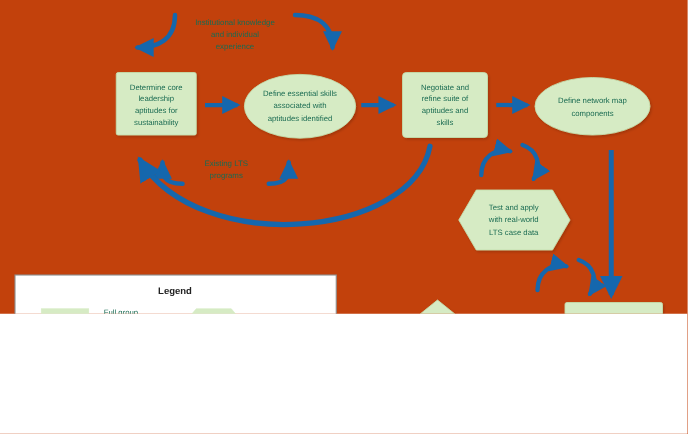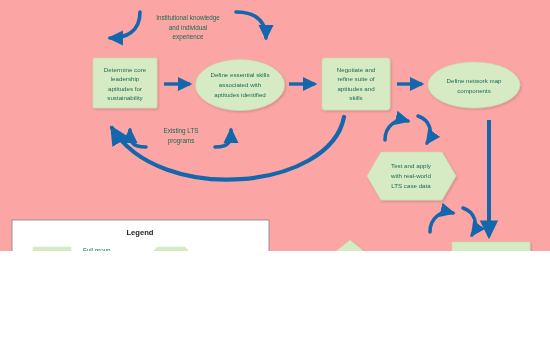--- a/index.html
+++ b/index.html
@@ -5,21 +5,21 @@
   html,body{margin:0;padding:0;}
   body{
     width:550px;height:347px;
     background:#ffffff;
     font-family:"Liberation Sans", sans-serif;
     overflow:hidden;
   }
   #stage{
     position:relative;
     width:550px;height:251px;
-    background:#fca5a5;
+    background:#c2410c;
     overflow:hidden;
   }
   #svgroot{
     position:absolute;left:0;top:0;
     width:550px;height:347px;
   }
   .nodetext{
     font-family:"Liberation Sans", sans-serif;
     fill:#1a6b52;
     font-size:6.2px;

